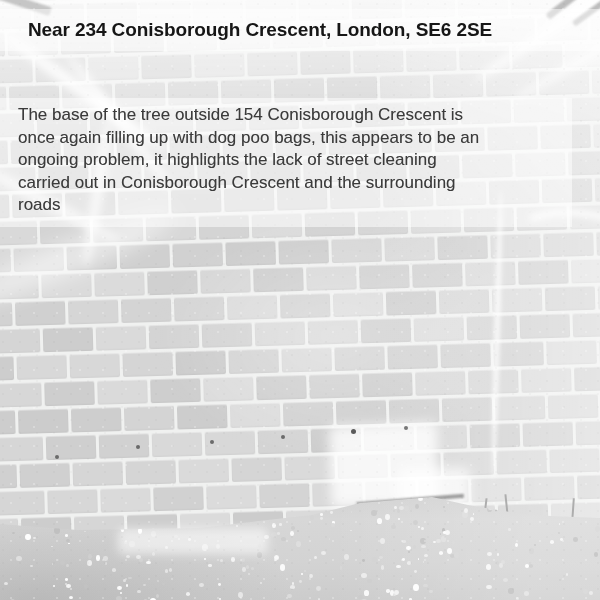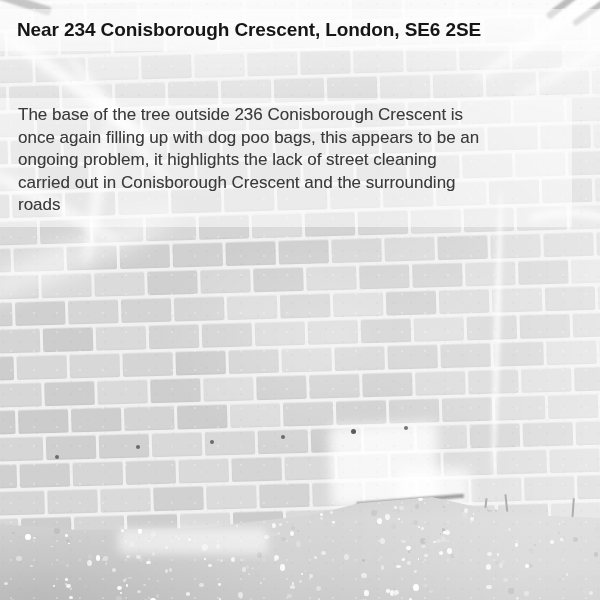--- a/index.html
+++ b/index.html
@@ -49,21 +49,21 @@
   .grain{inset:0;opacity:.5;background-image:
       radial-gradient(circle at 3px 4px,rgba(0,0,0,.045) 1px,rgba(0,0,0,0) 1.6px),
       radial-gradient(circle at 11px 9px,rgba(255,255,255,.5) 1px,rgba(255,255,255,0) 1.6px);
     background-size:17px 13px,23px 19px;}
   
   .title-bar{
     position:absolute;left:0;top:9px;width:600px;height:42px;
     background:rgba(255,255,255,.5);display:flex;align-items:center;z-index:10;
   }
   .title-bar span{
-    padding-left:17px;font-size:19px;font-weight:bold;color:#161616;
+    padding-left:28px;font-size:19px;font-weight:bold;color:#161616;
     letter-spacing:-0.1px;white-space:pre;
   }
   .desc-box{
     position:absolute;left:0;top:98px;width:572px;height:129px;box-sizing:border-box;
     background:rgba(255,255,255,.52);padding:6px 0 0 18px;z-index:10;
   }
   .desc-box p{
     margin:0;font-size:17px;line-height:22.5px;color:#3b3b3b;white-space:pre;
     text-shadow:0 0 .6px rgba(59,59,59,.35);
   }
@@ -698,19 +698,19 @@
       </div>
     <div class="fx white-patch p3"></div>
     <div class="fx grain"></div>
   </div>
 
   <div class="title-bar">
     <span>Near 234 Conisborough Crescent, London, SE6 2SE</span>
   </div>
 
   <div class="desc-box">
-    <p>The base of the tree outside 236 Conisborough Crescent is
+    <p>The base of the tree outside 154 Conisborough Crescent is
 once again filling up with dog poo bags, this appears to be an
 ongoing problem, it highlights the lack of street cleaning
 carried out in Conisborough Crescent and the surrounding
 roads</p>
   </div>
 </div>
 
 </body></html>

